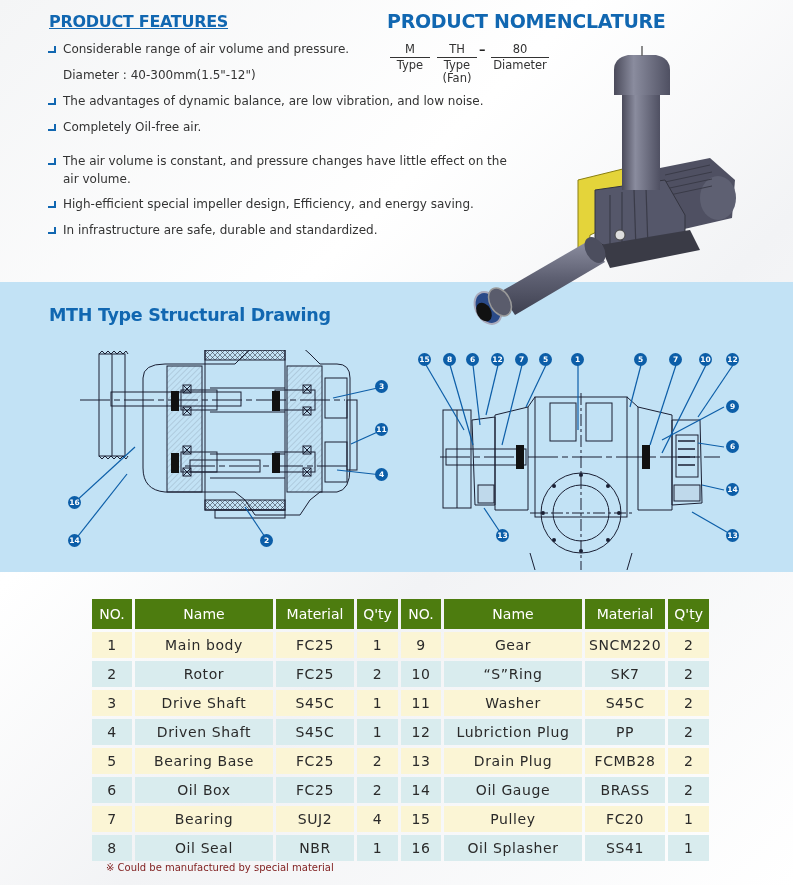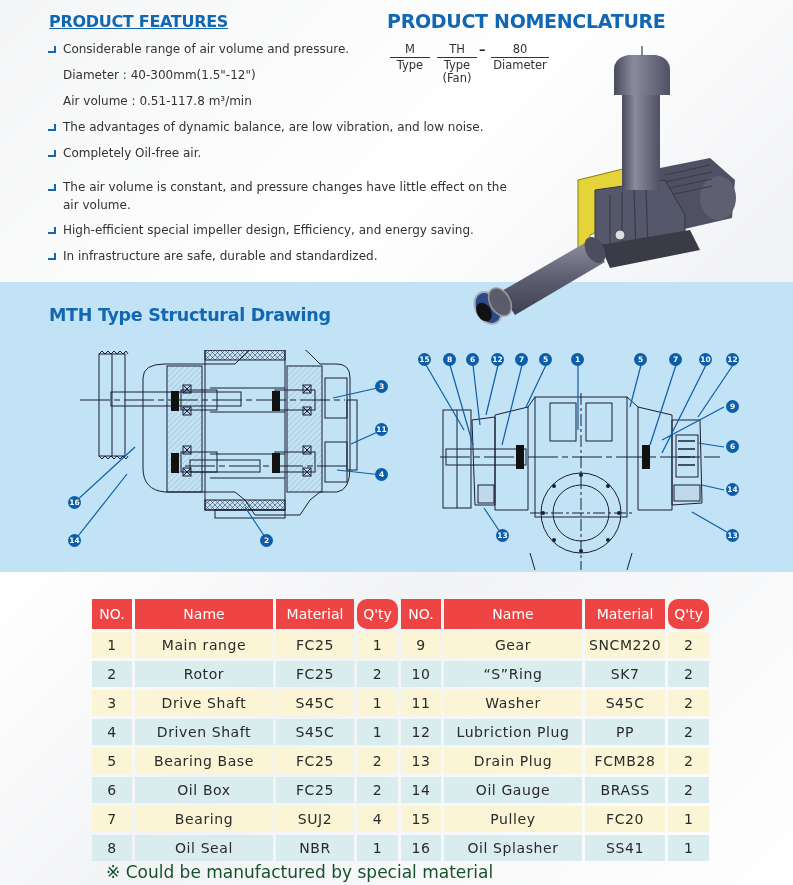--- a/index.html
+++ b/index.html
@@ -42,43 +42,42 @@
     background: #0c5ea8; color: #fff; font-size: 7.5px; font-weight: bold;
     text-align: center; line-height: 13px; font-family: "DejaVu Sans", sans-serif;
   }
 
   table.parts {
     position: absolute; left: 89px; top: 596px;
     border-collapse: separate; border-spacing: 3px 3px;
     font-family: "DejaVu Sans", sans-serif;
   }
   table.parts th {
-    background: #ef4444; color: #fff; font-weight: normal; font-size: 14px;
+    background: #4d7c0f; color: #fff; font-weight: normal; font-size: 14px;
     height: 30px; text-align: center; padding: 0 4px;
   }
   table.parts td {
     font-size: 14px; height: 26px; text-align: center; color: #2a2a2a; padding: 0 4px;
     letter-spacing: 0.6px;
   }
   table.parts tr.odd td { background: #fbf5d5; }
   table.parts tr.even td { background: #d9ecee; }
-  .c-no { width: 40px; } .c-name { width: 138px; margin-left: 18px; } .c-mat { width: 78px; } .c-qty { width: 41px; border-radius: 10px; }
-  .note { position: absolute; left: 106px; top: 862px; font-size: 17px; color: #14532d; }
+  .c-no { width: 40px; } .c-name { width: 138px; margin-left: 18px; } .c-mat { width: 78px; } .c-qty { width: 41px; }
+  .note { position: absolute; left: 106px; top: 862px; font-size: 10px; color: #7f1d1d; }
 </style>
 </head>
 <body>
 
 <div class="h1" id="features-title">PRODUCT FEATURES</div>
 
 <div class="feature-list">
   <div class="feature">
     <span class="bullet"></span>
     <span>Considerable range of air volume and pressure.</span>
     <span class="sub">Diameter : 40-300mm(1.5"-12")</span>
-    <span class="sub">Air volume : 0.51-117.8 m³/min</span>
   </div>
   <div class="feature" style="margin-top:8px">
     <span class="bullet"></span>
     <span>The advantages of dynamic balance, are low vibration, and low noise.</span>
   </div>
   <div class="feature" style="margin-top:8px">
     <span class="bullet"></span>
     <span>Completely Oil-free air.</span>
   </div>
   <div class="feature" style="margin-top:16px;width:475px">
@@ -353,21 +352,21 @@
       <th class="c-qty">Q'ty</th>
       <th class="c-no">NO.</th>
       <th class="c-name">Name</th>
       <th class="c-mat">Material</th>
       <th class="c-qty">Q'ty</th>
     </tr>
   </thead>
   <tbody>
     <tr class="odd">
       <td>1</td>
-        <td>Main range</td>
+        <td>Main body</td>
         <td>FC25</td>
         <td>1</td>
       <td>9</td>
         <td>Gear</td>
         <td>SNCM220</td>
         <td>2</td>
     </tr>
     <tr class="even">
       <td>2</td>
         <td>Rotor</td>

